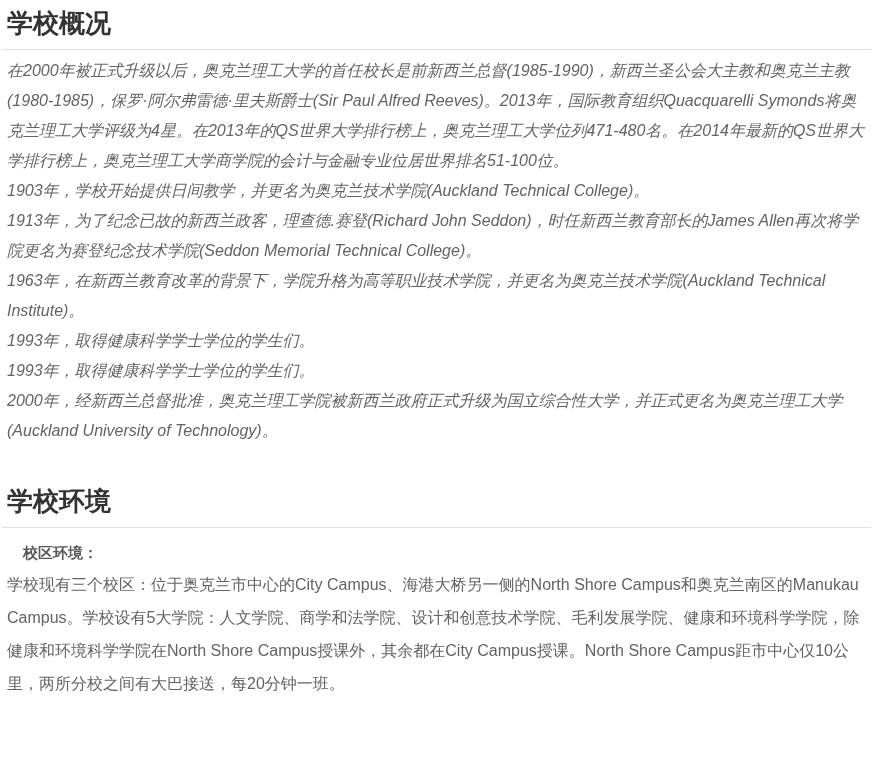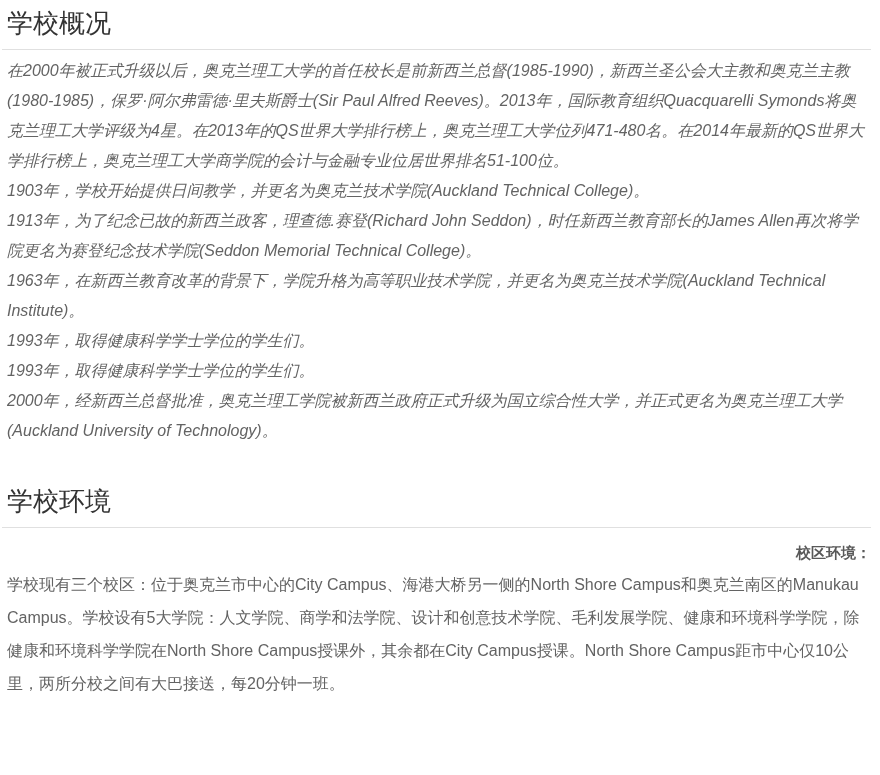--- a/index.html
+++ b/index.html
@@ -14,21 +14,21 @@
     font-family: "Liberation Sans", "DejaVu Sans", sans-serif;
   }
   .page {
     padding: 0 9px 0 7px;
     box-sizing: border-box;
   }
   .section-title {
     margin: 0;
     font-size: 26px;
     line-height: 31px;
-    font-weight: 400;
+    font-weight: 700;
     color: #333333;
   }
   .section-overview .section-title {
     padding-top: 8px;
   }
   .divider {
     height: 0;
     border-bottom: 1px solid #e0e0e0;
     margin: 10px 0 0 -5px;
   }
@@ -44,21 +44,20 @@
   }
   .section-environment {
     margin-top: 40px;
   }
   p.label-bold {
     margin: 10px 0 0 16px;
     font-size: 15px;
     line-height: 30px;
     font-weight: 700;
     color: #595959;
-    text-align: right;
   }
   p.env-paragraph {
     margin: 0;
     font-size: 16px;
     line-height: 33px;
     color: #636363;
   }
 </style>
 </head>
 <body>

